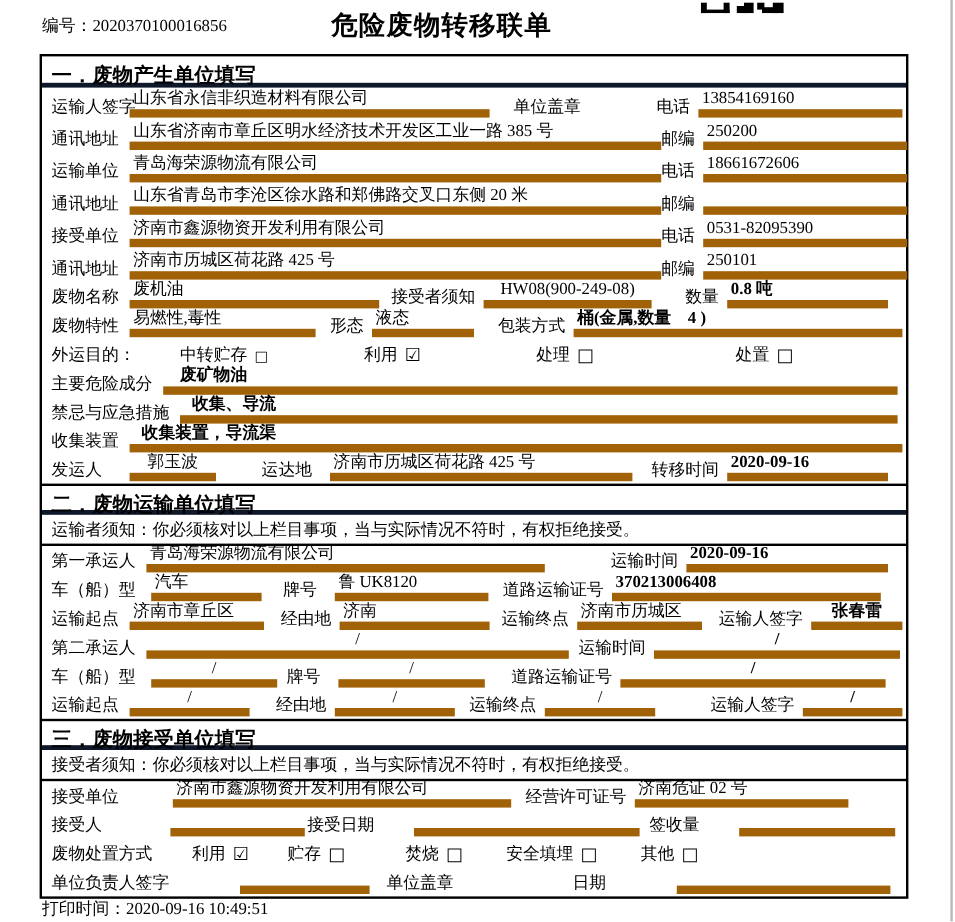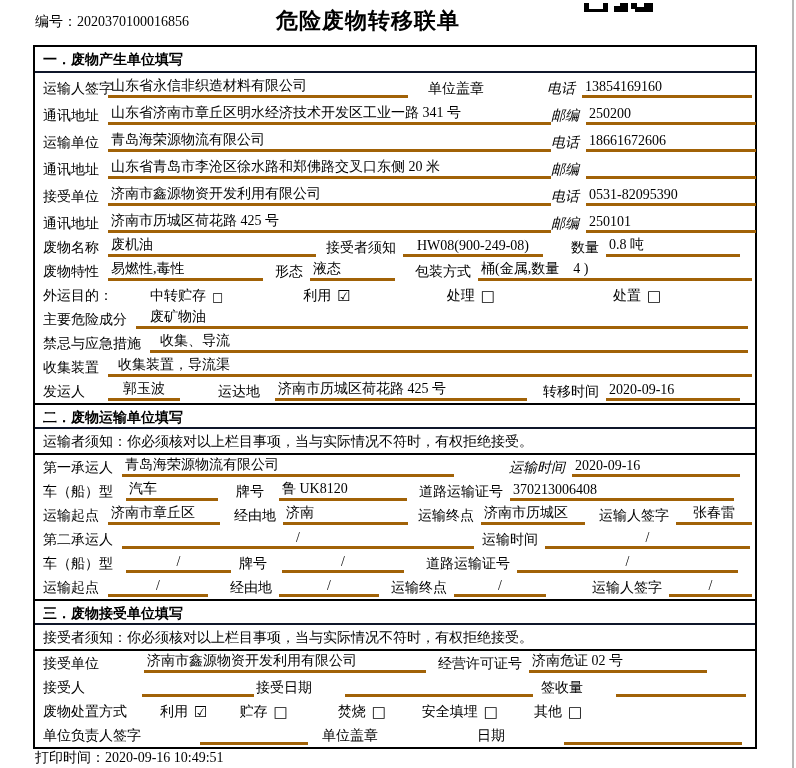--- a/index.html
+++ b/index.html
@@ -11,34 +11,34 @@
   }
   .serial{position:absolute;left:35px;top:13px;white-space:nowrap;}
   .doc-title{position:absolute;left:0;right:60px;top:6px;text-align:center;
     font-size:22px;font-weight:bold;letter-spacing:1px;}
   .qr{position:absolute;left:584px;top:0;}
   .edge-line{position:absolute;left:792px;top:0;width:2px;height:768px;background:#b8b8b8;}
 
   .form{position:absolute;left:33px;top:45px;width:724px;box-sizing:border-box;
     border:2px solid #000;background:#fff;}
   .sec-title{box-sizing:border-box;height:26px;padding:4px 8px 0;
-    font-weight:bold;font-size:14px;border-bottom:2px solid #0f172a;white-space:nowrap;}
+    font-weight:bold;font-size:17px;border-bottom:4px solid #0f172a;white-space:nowrap;}
   .sec-title.bt{border-top:2px solid #000;}
   .notice{box-sizing:border-box;height:26px;padding:4px 8px 0;
     border-bottom:2px solid #000;white-space:nowrap;}
 
   .r{display:flex;align-items:flex-end;box-sizing:border-box;
     height:24px;padding:0 3px 2px 8px;white-space:nowrap;}
   .r.rh{height:27px;}
   .L{flex-shrink:0;margin-right:7px;}
-  .u{border-bottom:3px solid #a16207;box-sizing:border-box;flex-shrink:0;
+  .u{border-bottom:7px solid #a16207;box-sizing:border-box;flex-shrink:0;
      padding:0 3px;overflow:hidden;}
   .u.c{text-align:center;}
-  .u.fx{flex:1 1 auto;}
-  .mla{margin-left:auto;font-style:italic;}
+  .u.fx{flex:1 1 auto;font-weight:bold;}
+  .mla{margin-left:auto;}
   .box{font-family:"DejaVu Sans",sans-serif;font-size:15px;line-height:1;
        position:relative;top:1px;margin-left:6px;}
   .opt{flex-shrink:0;}
   .footer{position:absolute;left:35px;top:749px;white-space:nowrap;}
 </style>
 </head>
 <body>
 
 <div class="serial">
   <span>编号：</span><span>2020370100016856</span>
@@ -65,21 +65,21 @@
   <div class="r rh">
     <span class="L" style="width:58px">运输人签字</span>
     <span class="u" style="width:300px">山东省永信非织造材料有限公司</span>
     <span class="L" style="margin-left:20px">单位盖章</span>
     <span class="L mla">电话</span>
     <span class="u" style="width:170px">13854169160</span>
   </div>
 
   <div class="r rh">
     <span class="L" style="width:58px">通讯地址</span>
-    <span class="u" style="width:443px">山东省济南市章丘区明水经济技术开发区工业一路 341 号</span>
+    <span class="u" style="width:443px">山东省济南市章丘区明水经济技术开发区工业一路 385 号</span>
     <span class="L mla">邮编</span>
     <span class="u" style="width:170px">250200</span>
   </div>
 
   <div class="r rh">
     <span class="L" style="width:58px">运输单位</span>
     <span class="u" style="width:443px">青岛海荣源物流有限公司</span>
     <span class="L mla">电话</span>
     <span class="u" style="width:170px">18661672606</span>
   </div>

